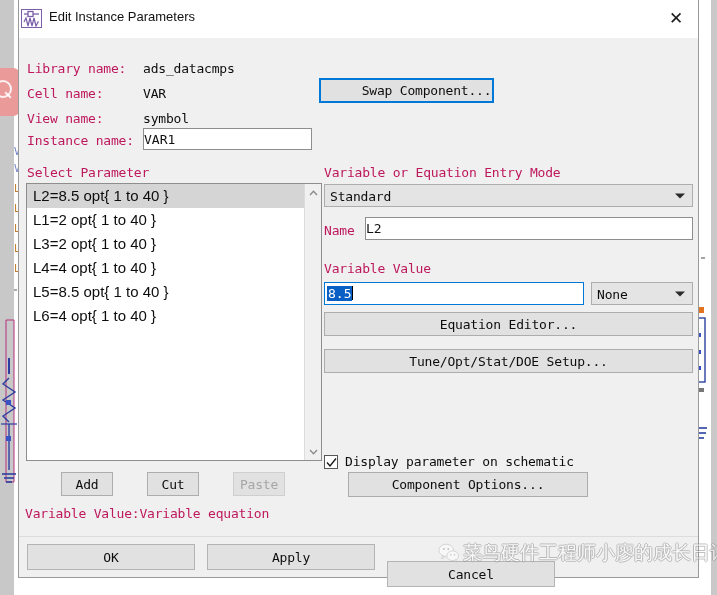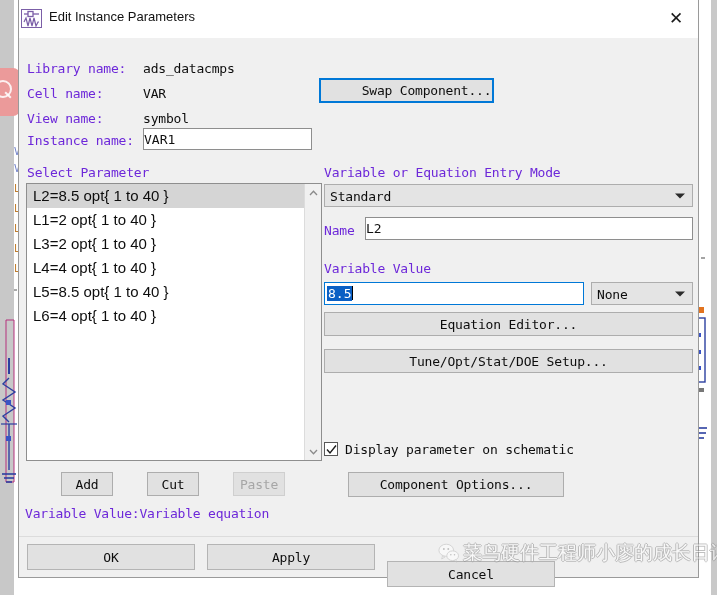--- a/index.html
+++ b/index.html
@@ -127,21 +127,21 @@
     width: 679px;
     height: 500px;
     background: #f0f0f0;
   }
 
   
   .lbl {
     position: absolute;
     font-family: "DejaVu Sans Mono", monospace;
     font-size: 13px;
-    color: #6d28d9;
+    color: #be185d;
     white-space: nowrap;
     letter-spacing: -0.2px;
   }
   .val {
     position: absolute;
     font-family: "DejaVu Sans Mono", monospace;
     font-size: 13px;
     color: #0d0d0d;
     white-space: nowrap;
     letter-spacing: -0.2px;
@@ -287,21 +287,23 @@
     width: 1px;
     height: 14px;
     background: #000000;
     vertical-align: -2px;
   }
 
   
   .checkrow {
     position: absolute;
     display: flex;
-    cursor: pointer;
+    align-items: center;
+    cursor: pointer;
+    margin-top: 12px;
   }
   .checkbox {
     width: 14px; height: 14px;
     border: 1px solid #575757;
     background: #ffffff;
     box-sizing: border-box;
     position: relative;
     flex: none;
   }
   .checkbox svg { position: absolute; left: 1px; top: 1px; }
@@ -508,21 +510,21 @@
 
       <div class="checkrow" style="left:305px; top:404px;">
         <span class="checkbox">
           <svg width="11" height="11" viewBox="0 0 11 11">
               <path d="M1 5.5 L4 9 L10 1.5" fill="none" stroke="#1b1b1b" stroke-width="1.4"></path>
             </svg>
         </span>
         <span class="checklabel">Display parameter on schematic</span>
       </div>
 
-      <div class="btn" style="left:329px; top:434px; width:216px; height:25px;">Component Options...</div>
+      <div class="btn" style="left:329px; top:434px; width:240px; height:25px;">Component Options...</div>
     </div>
 
     <div class="footer">
       <div class="fbtn" style="left:8px;   width:168px;">OK</div>
       <div class="fbtn" style="left:188px; width:168px;">Apply</div>
       <div class="fbtn" style="left:368px; width:168px;margin-top:17px;">Cancel</div>
     </div>
   </div>
 
   <div class="watermark">

